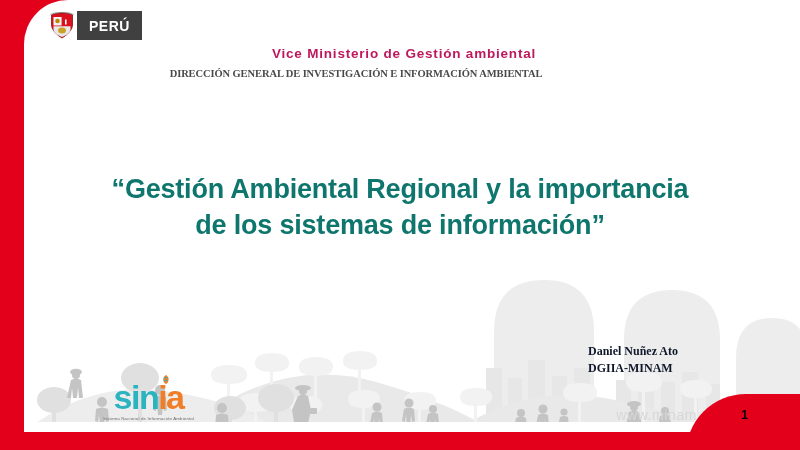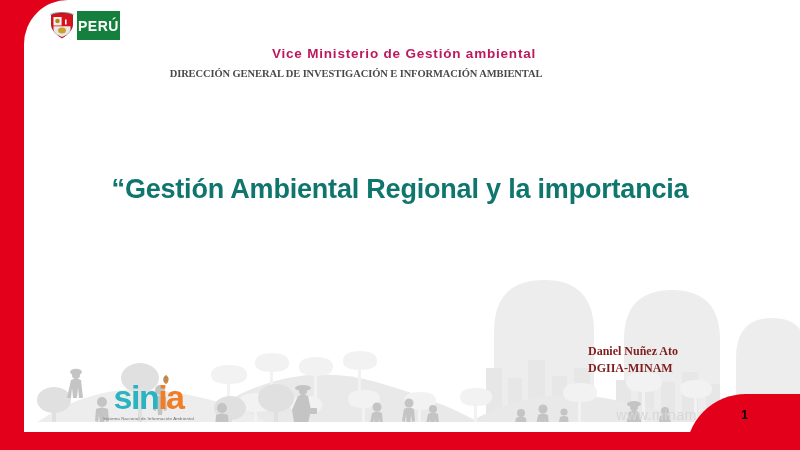--- a/index.html
+++ b/index.html
@@ -93,26 +93,26 @@
     z-index: 4;
   }
   .coat {
     width: 30px;
     height: 29px;
     display: flex;
     align-items: center;
     justify-content: center;
   }
   .peru-box {
-    background: #15803d;
+    background: #404040;
     color: #ffffff;
     font-size: 14px;
     font-weight: bold;
     letter-spacing: 0.5px;
-    padding: 0 1px;
+    padding: 0 12px;
     display: flex;
     align-items: center;
     line-height: 1;
   }
   .min-box {
     background: #58595b;
     color: #ffffff;
     font-size: 8.5px;
     line-height: 1.22;
     padding: 5px 60px 5px 9px;
@@ -200,21 +200,21 @@
 
   
   .author {
     position: absolute;
     left: 588px;
     top: 343px;
     z-index: 4;
     font-family: "Liberation Serif", serif;
     font-weight: bold;
     font-size: 12px;
-    color: #7f1d1d;
+    color: #0f172a;
     line-height: 1.45;
   }
 
   
   .watermark {
     position: absolute;
     right: 52px;
     bottom: 27px;
     font-size: 14px;
     color: #d7d7d7;
@@ -396,20 +396,21 @@
       </svg>
     </div>
     <div class="peru-box">PERÚ</div>
   </div>
 
   <div class="vm-title">Vice Ministerio de Gestión ambiental</div>
   <div class="vm-sub">DIRECCIÓN GENERAL DE INVESTIGACIÓN E INFORMACIÓN AMBIENTAL</div>
 
   <div class="main-title">
     <div>“Gestión Ambiental Regional y la importancia</div>
+    <div>de los sistemas de información”</div>
   </div>
 
   <div class="sinia">
     <div class="sinia-word"><span class="sinia-teal">sin</span><span class="sinia-orange">ia</span>
       <svg class="sinia-leaf" viewBox="0 0 8 11">
         <path d="M4 0 q3 2 2.6 5 q-0.4 3 -2.6 4 q-2.2 -1 -2.6 -4 Q1 2 4 0 z" fill="#f07d28"></path>
         <path d="M1.6 3.4 q2 -1.4 3.6 -0.6" stroke="#2bb3c0" stroke-width="1" fill="none"></path>
         <path d="M1.2 6 q2.4 -1.4 4.4 -0.5" stroke="#2bb3c0" stroke-width="1" fill="none"></path>
       </svg>
     </div>

